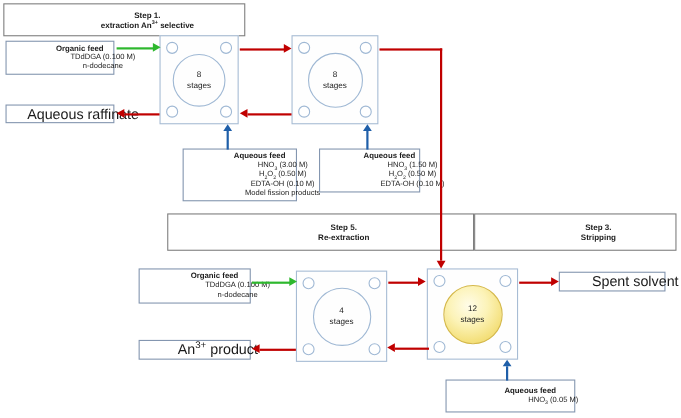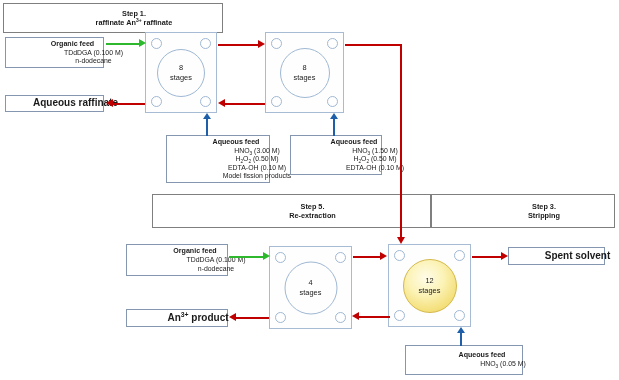--- a/index.html
+++ b/index.html
@@ -34,21 +34,21 @@
   .hdr{
     border:1px solid #7f7f7f;
     font-size:7.3px;
     font-weight:bold;
     line-height:1.3;
   }
 
   .feed{font-size:6.9px;padding-left:36px;}
   .feed .ttl{font-size:7.1px;margin-bottom:0.5px;}
 
-  .outbox{font-size:10px;font-weight:bold;}
+  .outbox{font-size:13px;font-weight:normal;}
 
   
   .contactor{
     position:absolute;
     box-sizing:border-box;
     border:1px solid #a7bcd4;
     background:#fefefe;
   }
   .port{
     position:absolute;
@@ -102,21 +102,21 @@
   sup{font-size:0.68em;vertical-align:super;line-height:0;}
   sub{font-size:0.68em;vertical-align:sub;line-height:0;}
 </style>
 </head>
 <body>
 
 <div id="canvas">
 
   <div class="box hdr" style="left:3px;top:3px;width:220px;height:30px;">
     <div class="ln">Step 1.</div>
-    <div class="ln"><span>raffinate An</span><sup>3+</sup><span> raffinate</span></div>
+    <div class="ln"><span>extraction An</span><sup>3+</sup><span> selective</span></div>
   </div>
 
 
   <div class="box hdr" style="left:152px;top:194px;width:279px;height:34px;">
     <div class="ln">Step 5.</div>
     <div class="ln">Re-extraction</div>
   </div>
 
   <div class="box hdr" style="left:431px;top:194px;width:184px;height:34px;">
     <div class="ln">Step 3.</div>

